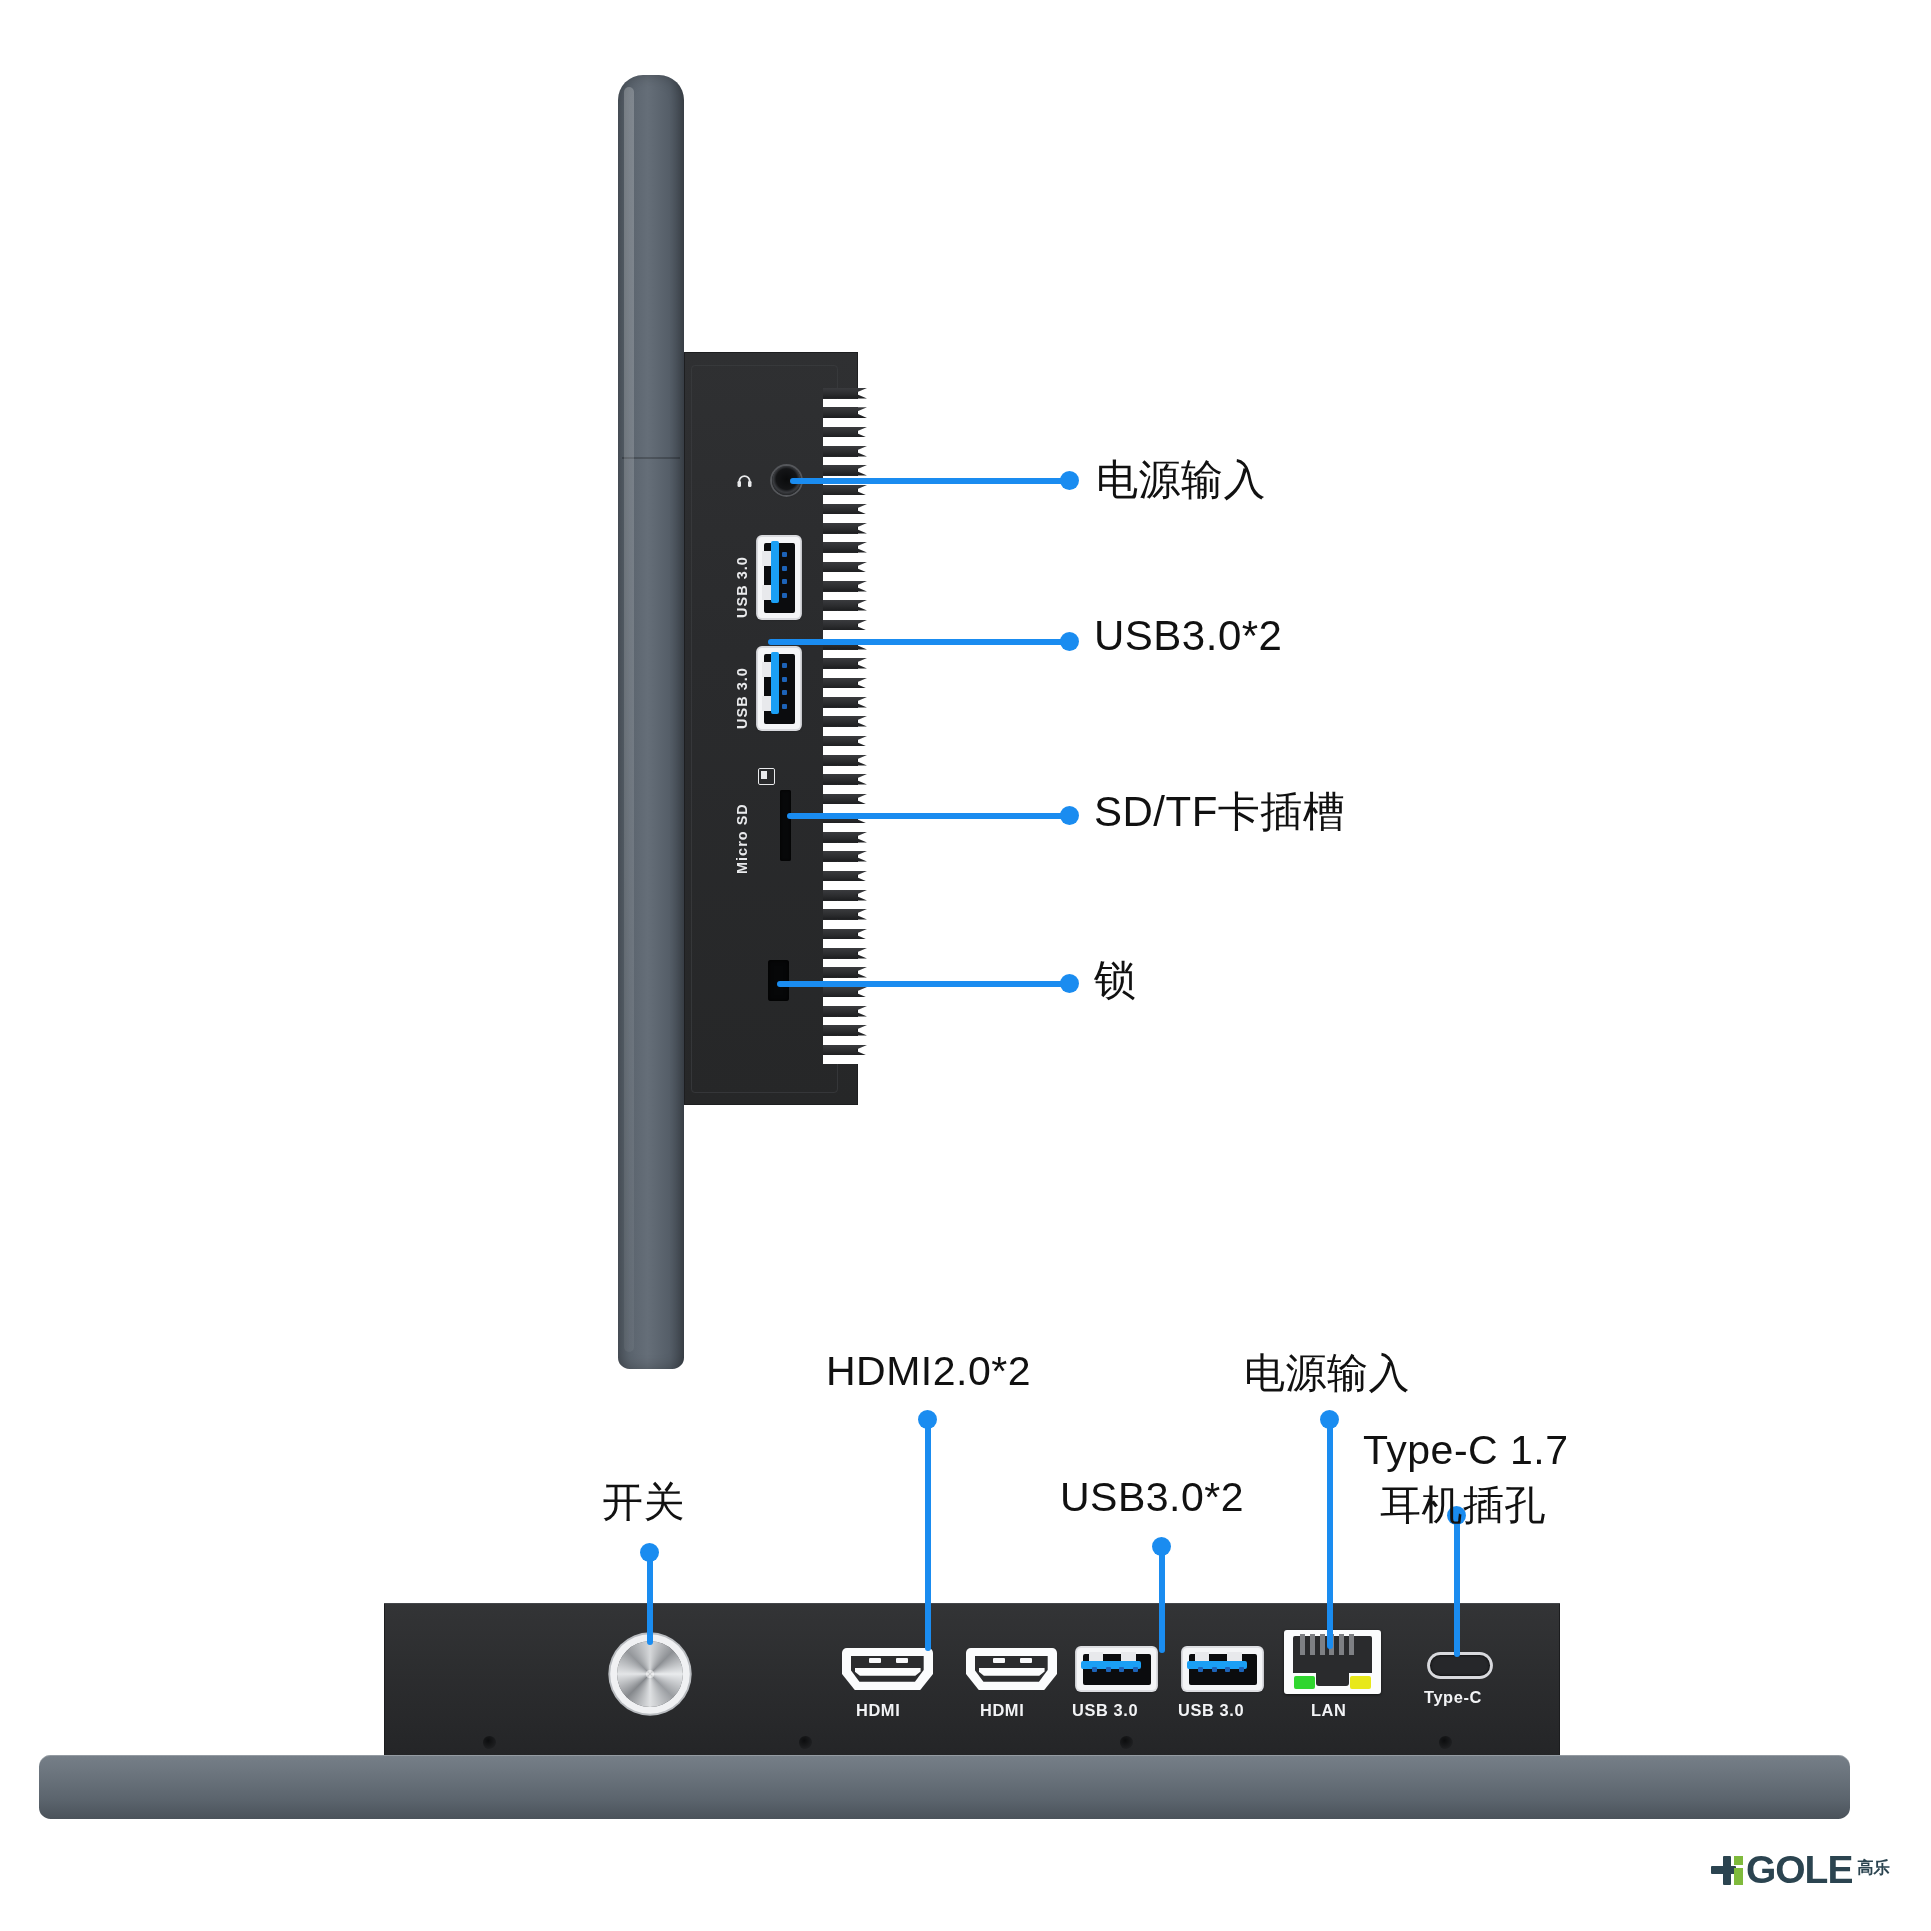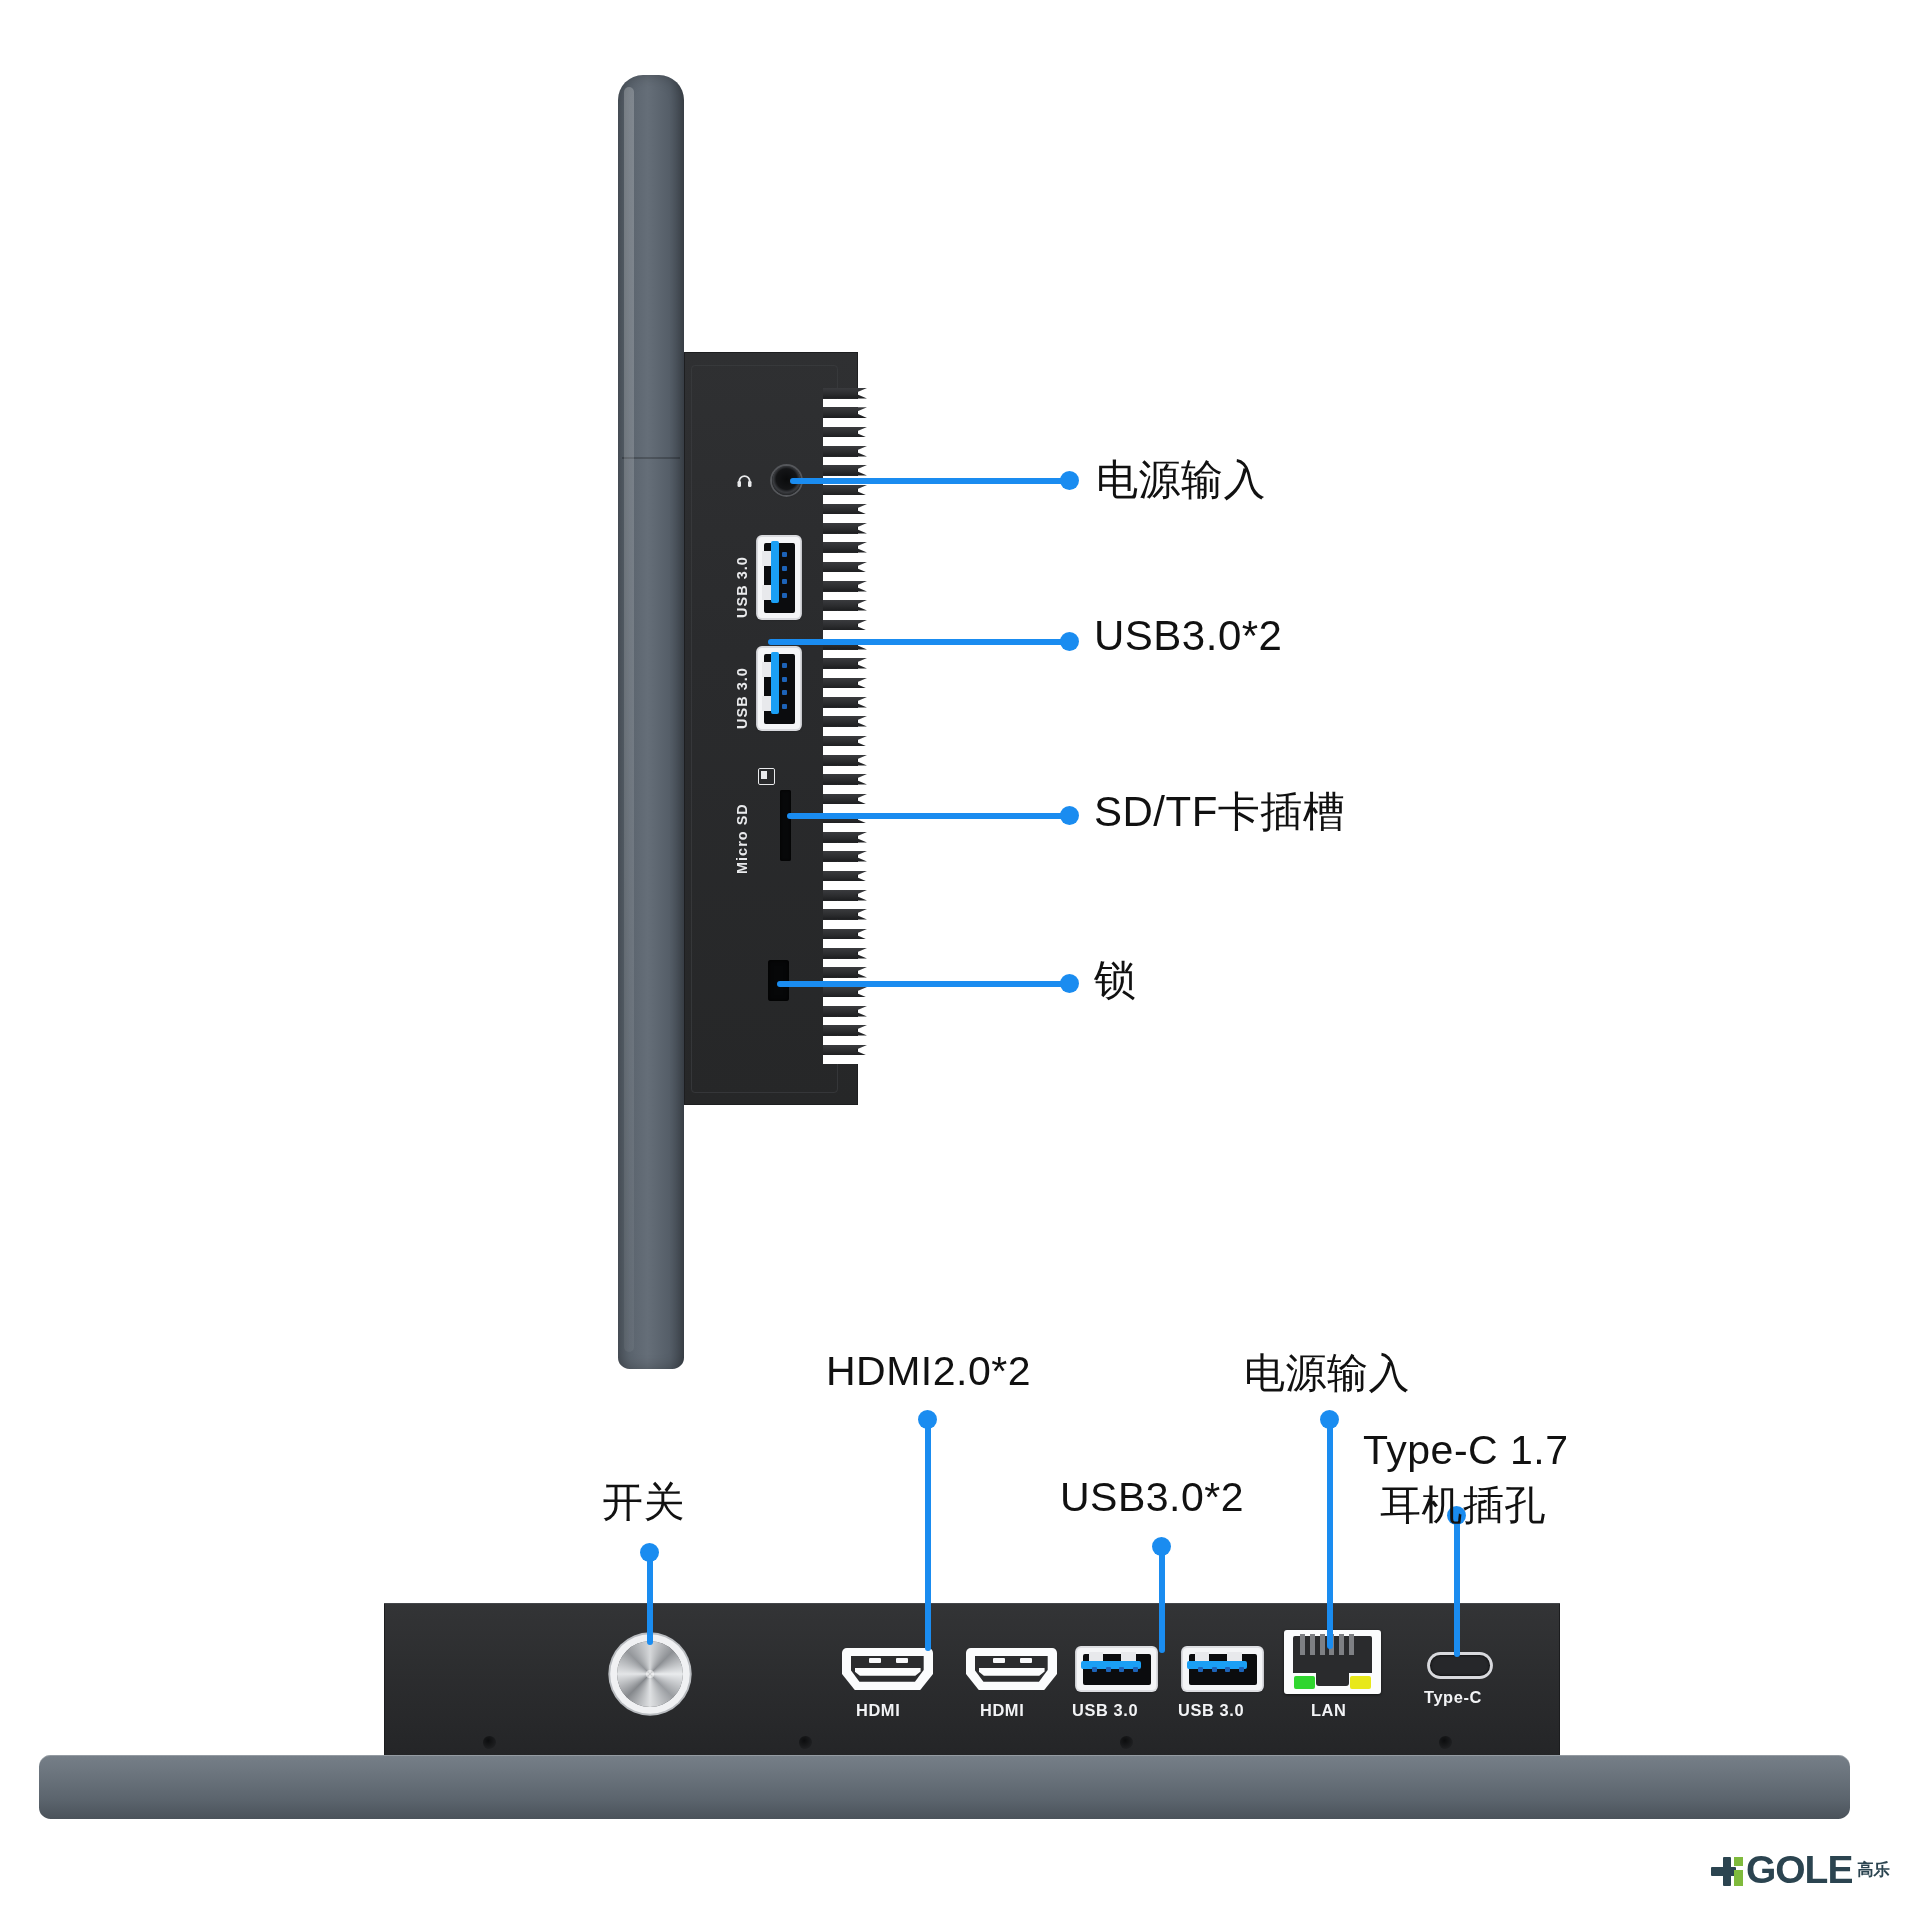--- a/index.html
+++ b/index.html
@@ -122,21 +122,21 @@
 
   
   .pwr{position:absolute;width:66px;height:66px;border-radius:50%;
     background:
       conic-gradient(from 0deg,#d6d8da,#8d9094,#e9ebed,#9a9da1,#dfe1e3,#85888c,#e3e5e7,#94979b,#d6d8da);
     box-shadow:0 0 0 6.8px #f0f1f3, 0 0 0 8.7px #b9bcc0, 0 1.9px 5.8px rgba(0,0,0,.7);}
   .pwr:after{content:"";position:absolute;left:50%;top:50%;width:7.7px;height:7.7px;margin:-3.9px 0 0 -3.9px;
     border-radius:50%;background:rgba(255,255,255,.55);}
 
   
-  #logo{position:absolute;left:1711px;top:1852px;display:flex;align-items:center;}
+  #logo{position:absolute;left:1711px;top:1852px;display:flex;align-items:flex-start;}
   #logo-mark{position:relative;width:33px;height:33px;margin-right:1.9px;}
   #logo-mark .vbar{position:absolute;left:11.6px;top:3.9px;width:8.7px;height:29px;background:#2b4450;border-radius:1px;}
   #logo-mark .hbar{position:absolute;left:0px;top:13.5px;width:25px;height:8.7px;background:#2b4450;border-radius:1px;}
   #logo-mark .gsq{position:absolute;left:23px;top:3.9px;width:8.7px;height:8.7px;background:#7fba3c;}
   #logo-mark .gsq2{position:absolute;left:23px;top:16.4px;width:8.7px;height:16.4px;background:#7fba3c;}
   #logo-text{font-size:39px;font-weight:800;color:#2b4450;letter-spacing:-1px;line-height:.92;}
   #logo-cn{font-size:16.4px;font-weight:700;color:#2b4450;margin-left:4.8px;line-height:1.9;}
 </style>
 </head>
 <body>

